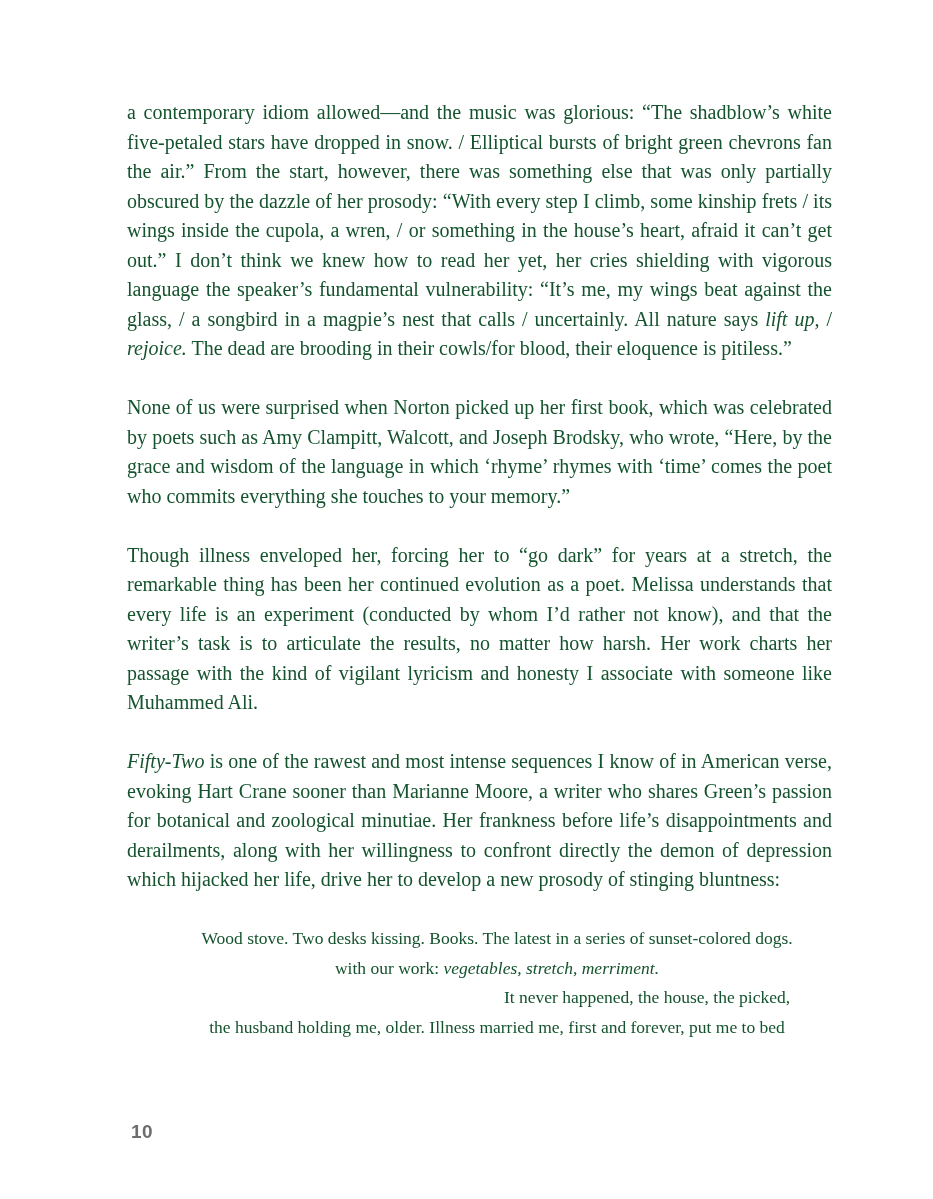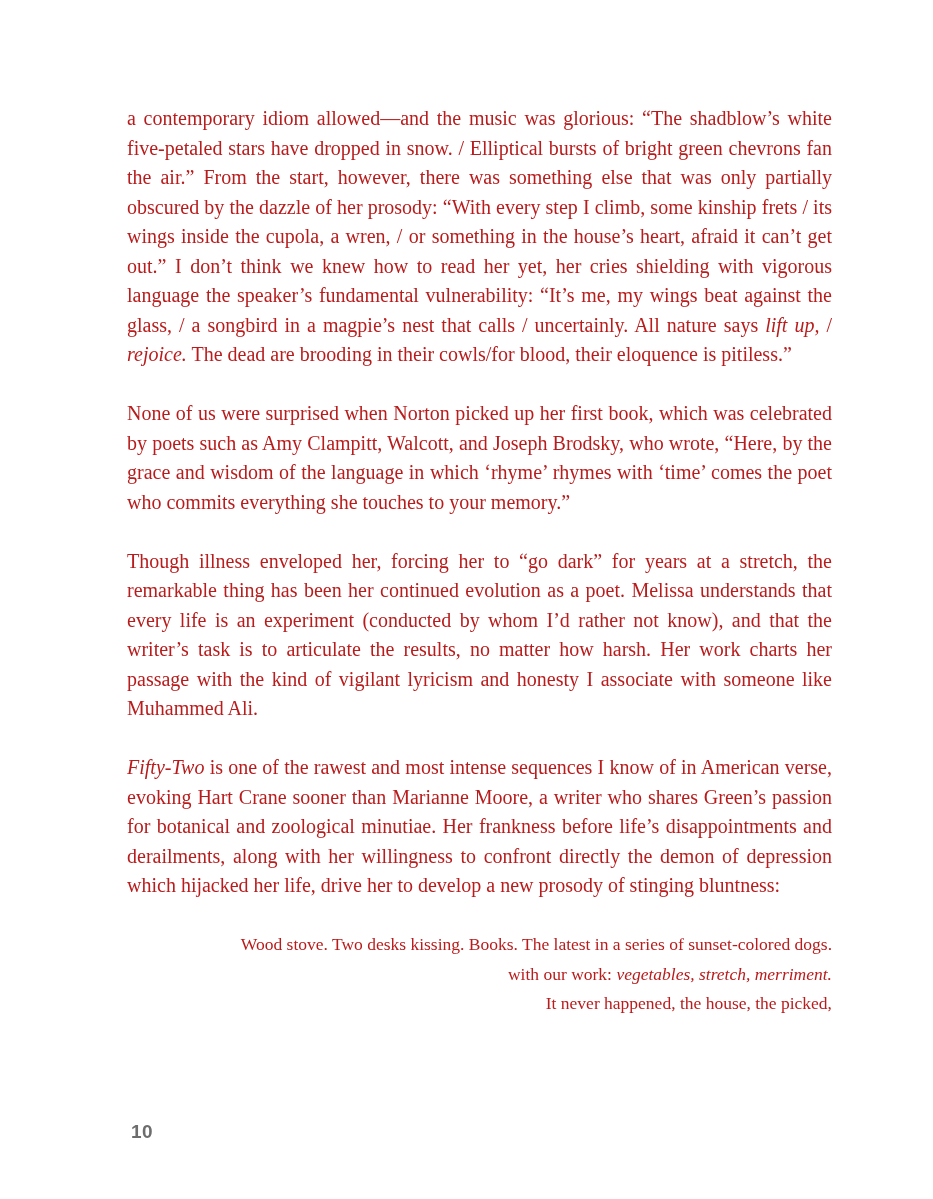--- a/index.html
+++ b/index.html
@@ -9,39 +9,39 @@
     font-family: "Liberation Serif", "DejaVu Serif", serif;
   }
   .page {
     position: relative;
     width: 933px; height: 1199px;
     background: #ffffff;
     overflow: hidden;
   }
   .content {
     position: absolute;
-    left: 127px; top: 104px;
+    left: 127px; top: 98px;
     width: 705px;
     font-size: 20px;
     line-height: 29.5px;
-    color: #b91c1c;
+    color: #14532d;
   }
   .par {
     text-align: justify;
     hyphens: auto;
     -webkit-hyphens: auto;
     margin-bottom: 29.5px;
   }
   .quote {
     margin-left: 35px;
     width: 670px;
     font-size: 17.5px;
     line-height: 29.5px;
   }
-  .qline { text-align: right; }
+  .qline { text-align: center; }
   .qline.indent { padding-left: 300px; }
   .it { font-style: italic; }
   .page-number {
     position: absolute;
     left: 131px; top: 1121px;
     font-family: "Liberation Sans", "DejaVu Sans", sans-serif;
     font-size: 19px;
     font-weight: 700;
     color: #6d6d6d;
     letter-spacing: 0.5px;
@@ -53,18 +53,19 @@
 <div class="page">
   <main class="content">
     <p class="par"><span>a contemporary idiom allowed—and the music was glorious: “The shadblow’s white five-petaled stars have dropped in snow. / Elliptical bursts of bright green chevrons fan the air.” From the start, however, there was something else that was only partially obscured by the dazzle of her prosody: “With every step I climb, some kinship frets / its wings inside the cupola, a wren, / or something in the house’s heart, afraid it can’t get out.” I don’t think we knew how to read her yet, her cries shielding with vigorous language the speaker’s fundamental vulnerability: “It’s me, my wings beat against the glass, / a songbird in a magpie’s nest that calls / uncertainly. All nature says </span><span class="it">lift up,</span><span> / </span><span class="it">rejoice.</span><span> The dead are brooding in their cowls/for blood, their eloquence is pitiless.”</span></p>
     <p class="par"><span>None of us were surprised when Norton picked up her first book, which was celebrated by poets such as Amy Clampitt, Walcott, and Joseph Brodsky, who wrote, “Here, by the grace and wisdom of the language in which ‘rhyme’ rhymes with ‘time’ comes the poet who commits everything she touches to your memory.”</span></p>
     <p class="par"><span>Though illness enveloped her, forcing her to “go dark” for years at a stretch, the remarkable thing has been her continued evolution as a poet. Melissa understands that every life is an experiment (conducted by whom I’d rather not know), and that the writer’s task is to articulate the results, no matter how harsh. Her work charts her passage with the kind of vigilant lyricism and honesty I associate with someone like Muhammed Ali.</span></p>
     <p class="par"><span class="it">Fifty-Two</span><span> is one of the rawest and most intense sequences I know of in American verse, evoking Hart Crane sooner than Marianne Moore, a writer who shares Green’s passion for botanical and zoological minutiae. Her frankness before life’s disappointments and derailments, along with her willingness to confront directly the demon of depression which hijacked her life, drive her to develop a new prosody of stinging bluntness:</span></p>
     <blockquote class="quote">
       <div class="qline"><span>Wood stove. Two desks kissing. Books. The latest in a series of sunset-colored dogs.</span></div>
       <div class="qline"><span>with our work: </span><span class="it">vegetables, stretch, merriment.</span></div>
       <div class="qline indent"><span>It never happened, the house, the picked,</span></div>
+      <div class="qline"><span>the husband holding me, older. Illness married me, first and forever, put me to bed</span></div>
     </blockquote>
   </main>
   <footer>
     <span class="page-number">10</span>
   </footer>
 </div>
 
 </body></html>

